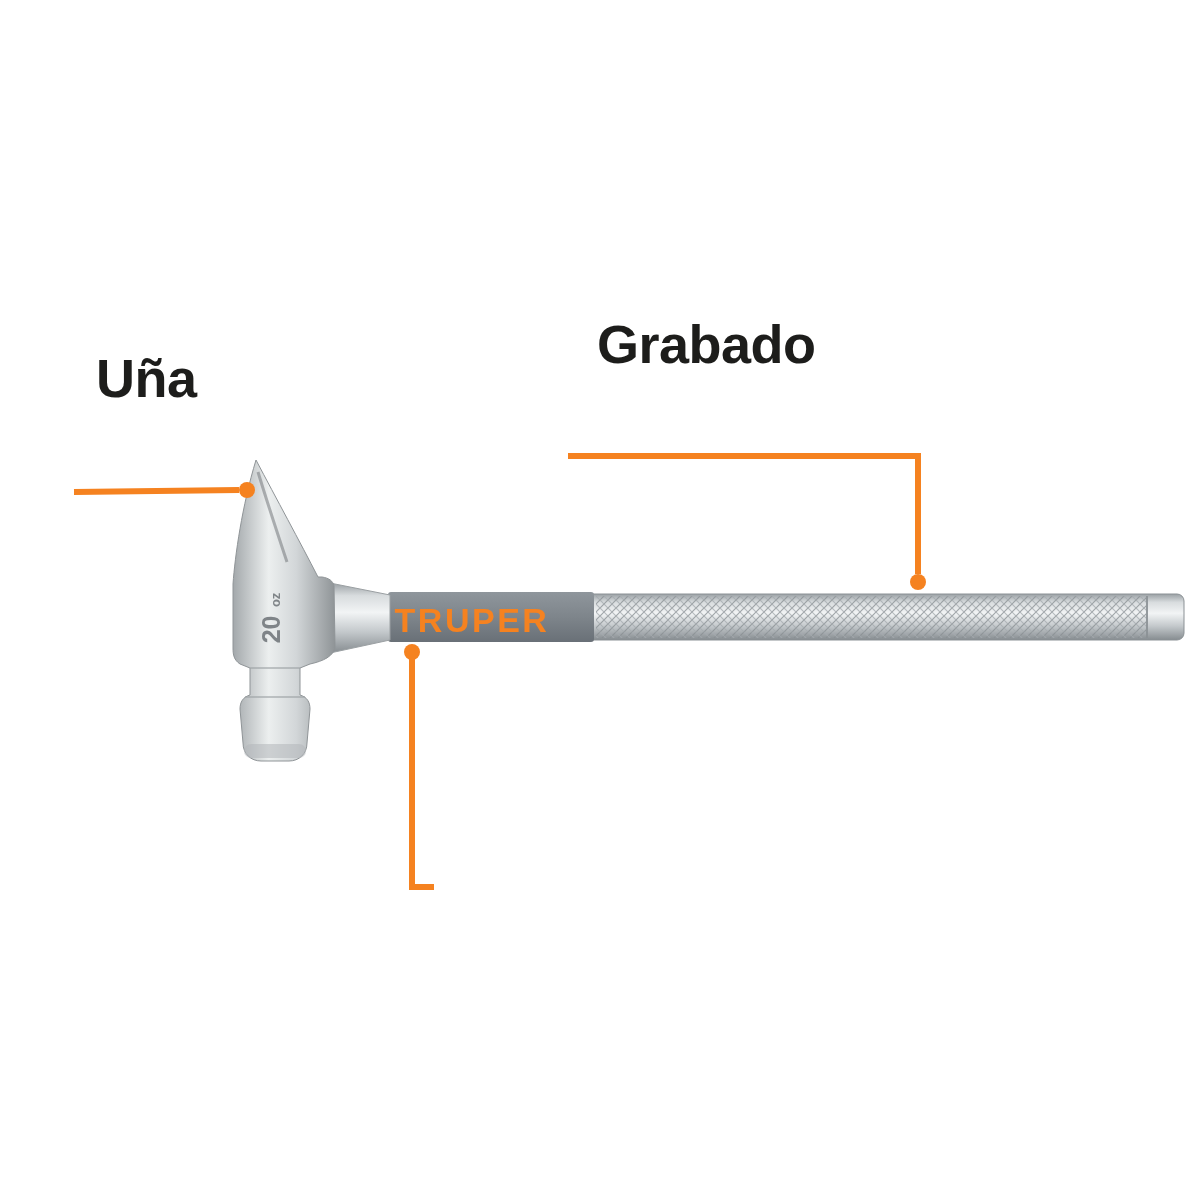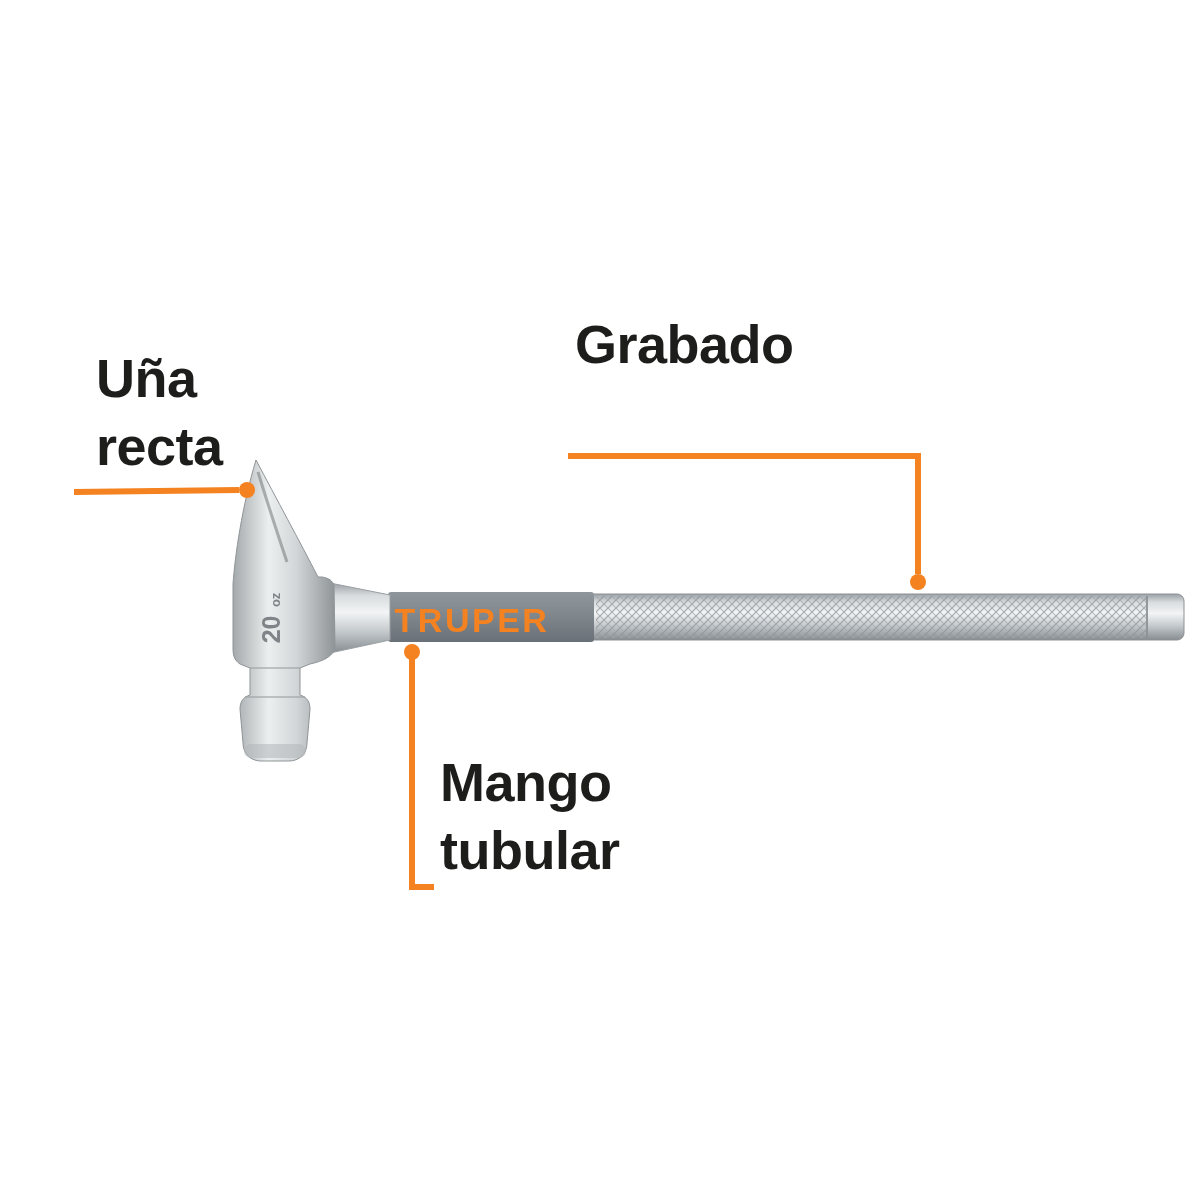--- a/index.html
+++ b/index.html
@@ -120,25 +120,20 @@
     </g>
 
     <g>
       <circle cx="412" cy="652" r="8" fill="#F58220"></circle>
       <polyline points="412,659 412,887 434,887" fill="none" stroke="#F58220" stroke-width="6"></polyline>
     </g>
   </svg>
 
   <div class="callout-label" style="left:96px; top:344px;">
     <div>Uña</div>
-    <div>recta</div>
   </div>
 
-  <div class="callout-label" style="left:575px; top:310px;">
+  <div class="callout-label" style="left:597px; top:310px;">
     <div>Grabado</div>
   </div>
 
-  <div class="callout-label" style="left:440px; top:748px;">
-    <div>Mango</div>
-    <div>tubular</div>
-  </div>
 
 </div>
 
 </body></html>

